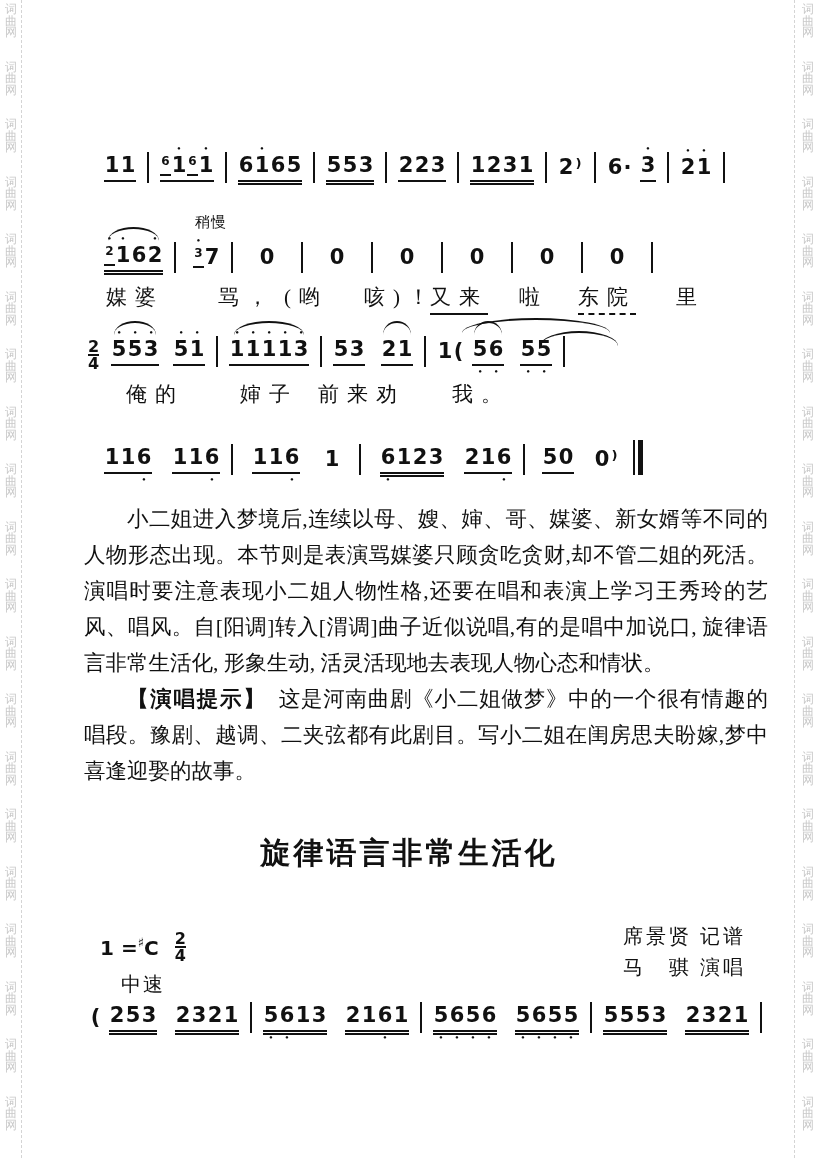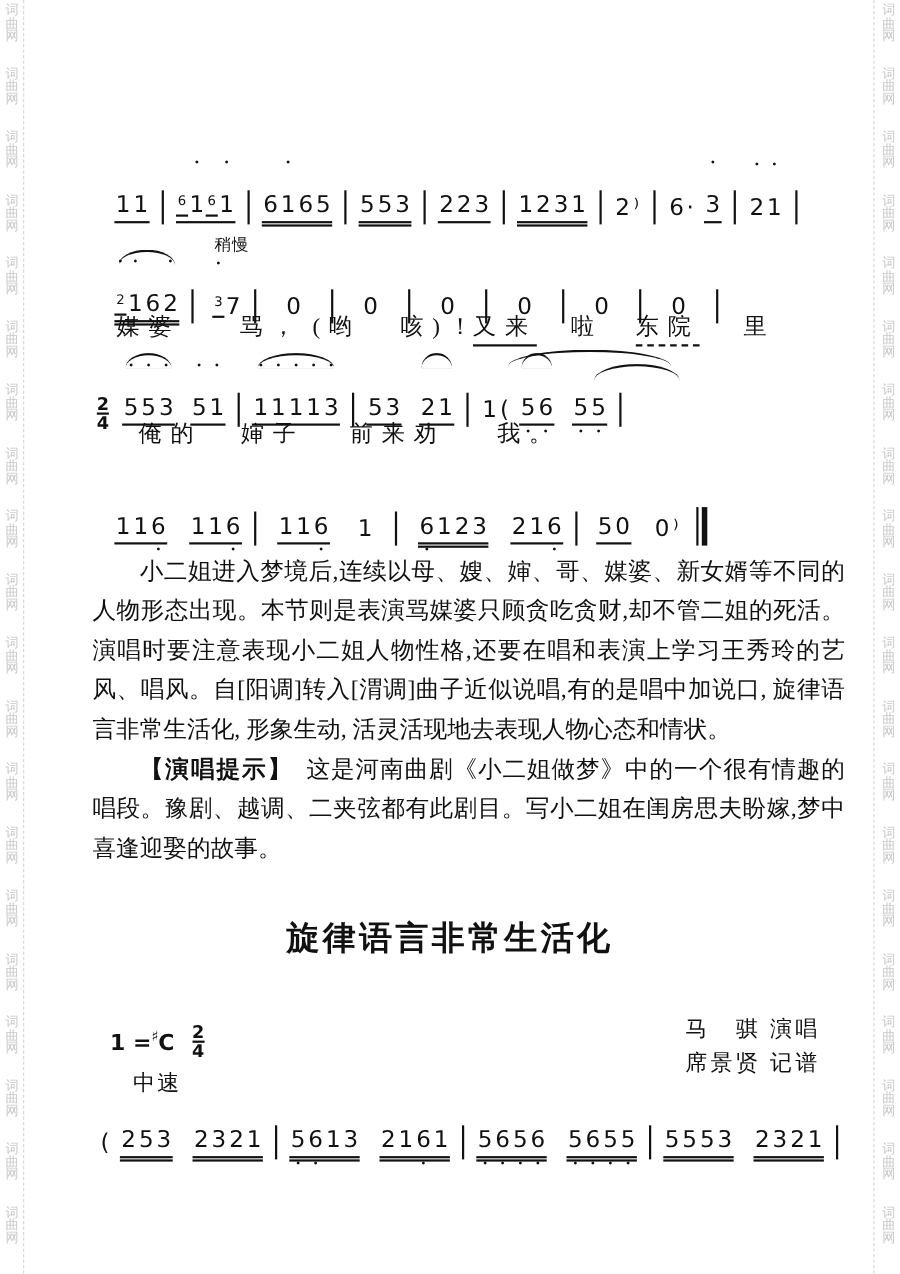--- a/index.html
+++ b/index.html
@@ -11,21 +11,21 @@
   .wmg{margin-bottom:23px;}
   .wmg div{font-size:12px;line-height:11.5px;color:#c9c9c9;text-align:center;}
   .dashline{position:absolute;top:0;bottom:0;width:0;border-left:1px dashed #d4d4d4;}
   .dashline.left{left:21px}.dashline.right{left:794px}
   
   .mline{position:absolute;white-space:nowrap;}
   .grp{display:inline-block;vertical-align:bottom;position:relative;margin:0 4px;}
   .row{display:block;white-space:nowrap;}
   .ra{height:10px;line-height:9px;}
   .rc{height:28px;line-height:26px;font-family:"DejaVu Sans","Liberation Sans",sans-serif;
-      font-weight:normal;font-size:21px;position:relative;margin-top:21px;}
+      font-weight:bold;font-size:21px;position:relative;}
   .rb{height:9px;line-height:7px;}
   .cc{display:inline-block;text-align:center;}
   .ra .cc,.rb .cc{font-size:11px;}
   .gr{font-size:12px;position:relative;top:-7px;border-bottom:2px solid #111;}
   .rc.ul1{border-bottom:2px solid #111;}
   .rc.ul2{border-bottom:2px solid #111;}
   .rc.ul2::after{content:"";position:absolute;left:0;right:0;bottom:-5px;height:2px;background:#111;}
   .bar{display:inline-block;width:2px;height:31px;background:#111;margin:0 7px 8px;vertical-align:bottom;}
   .barf{display:inline-block;vertical-align:bottom;margin:0 4px 8px;}
   .barf i{display:inline-block;height:35px;background:#111;vertical-align:bottom;}
@@ -295,35 +295,35 @@
       <span class="lyr" style="left: 218px;">骂，</span>
       <span class="lyr" style="left: 284px;">(哟</span>
       <span class="lyr" style="left: 364px;">咳)！</span>
       <span class="lyr u-solid" style="left: 430px;">又来</span>
       <span class="lyr" style="left: 519px;">啦</span>
       <span class="lyr u-dashed" style="left: 578px;">东院</span>
       <span class="lyr" style="left: 676px;">里</span>
     </div>
   <div class="lyrow" id="lyrow3" style="top: 380px;">
       <span class="lyr" style="left: 126px;">俺的</span>
-      <span class="lyr" style="left: 219px;">婶子</span>
+      <span class="lyr" style="left: 240px;">婶子</span>
       <span class="lyr" style="left: 318px;">前来劝</span>
       <span class="lyr" style="left: 452px;">我。</span>
     </div>
 
   <div class="tips">
     <p><span>小二姐进入梦境后,连续以母、嫂、婶、哥、媒婆、新女婿等不同的人物形态出现。本节则是表演骂媒婆只顾贪吃贪财,却不管二姐的死活。演唱时要注意表现小二姐人物性格,还要在唱和表演上学习王秀玲的艺风、唱风。自[阳调]转入[渭调]曲子近似说唱,有的是唱中加说口, 旋律语言非常生活化, 形象生动, 活灵活现地去表现人物心态和情状。</span></p>
     <p><b>【演唱提示】</b><span>这是河南曲剧《小二姐做梦》中的一个很有情趣的唱段。豫剧、越调、二夹弦都有此剧目。写小二姐在闺房思夫盼嫁,梦中喜逢迎娶的故事。</span></p>
   </div>
 
   <div class="title">旋律语言非常生活化</div>
 
   <div class="credits">
+    <div>席景贤 记谱</div>
     <div>马　骐 演唱</div>
-    <div>席景贤 记谱</div>
   </div>
 
   <div class="keysig">
     <span>1 =</span><span class="sharp">♯</span><span>C</span><span class="mfrac"><span class="num">2</span><span class="den">4</span></span>
   </div>
 
   <div class="tempo">中速</div>
 
 
 </div>

